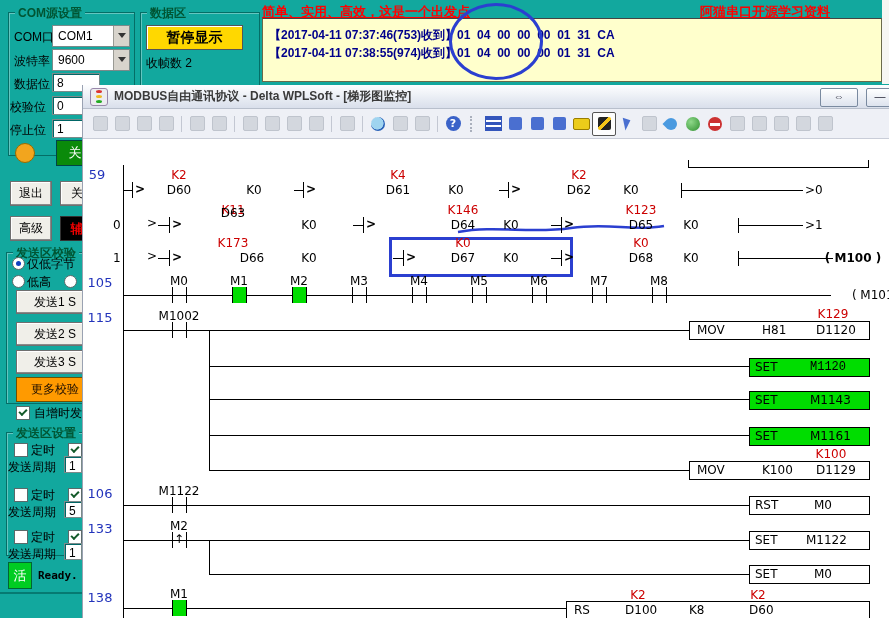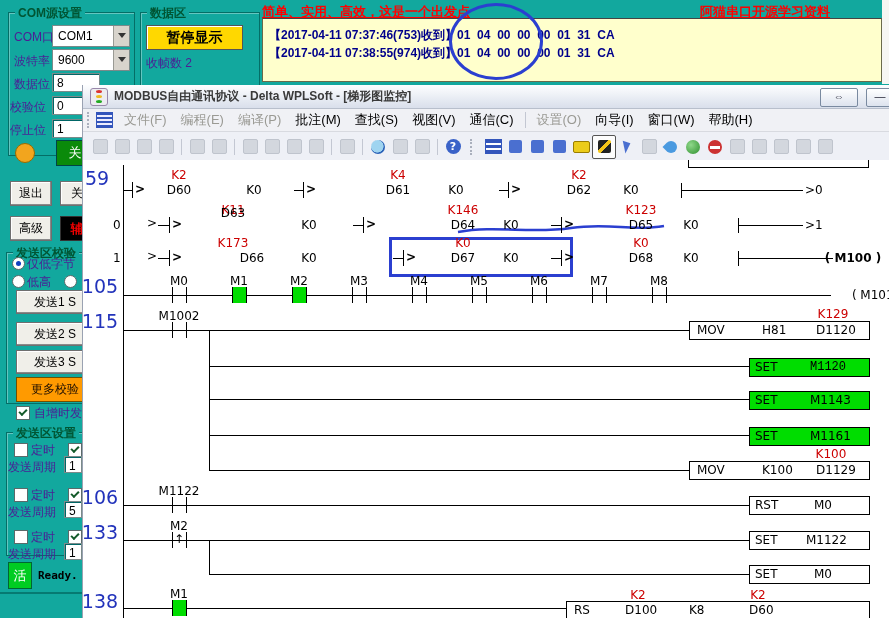--- a/index.html
+++ b/index.html
@@ -1,21 +1,21 @@
 <!DOCTYPE html>
 <html><head>
 <meta charset="utf-8">
 <style>
   html,body{margin:0;padding:0;}
   #screen{position:relative;width:889px;height:618px;background:#12a89e;overflow:hidden;
           font-family:"Liberation Sans","DejaVu Sans",sans-serif;}
   
   .gb{position:absolute;border:1px solid #046e66;box-shadow:1px 1px 0 rgba(255,255,255,.35) inset;}
   .gb .cap{position:absolute;top:-8px;left:6px;background:#12a89e;padding:0 3px;font-size:12px;font-weight:bold;color:#083;color:#053;white-space:nowrap;}
-  .tlabel{position:absolute;font-size:12px;color:#4c1d95;white-space:nowrap;}
+  .tlabel{position:absolute;font-size:12px;color:#000000;white-space:nowrap;}
   .white{position:absolute;background:#fff;border:1px solid #7a8a8a;box-shadow:1px 1px 0 #066 inset;font-size:12px;color:#000;}
   .white span{display:block;padding:2px 0 0 4px;white-space:nowrap;}
   .combo{position:absolute;background:#fff;border:1px solid #7a8a8a;font-size:12px;}
   .combo span{display:block;padding:3px 0 0 5px;}
   .combo .carrow{position:absolute;right:0;top:0;width:15px;height:100%;background:#d8d4cc;border-left:1px solid #9a9a94;}
   .combo .carrow::after{content:"";position:absolute;left:4px;top:7px;border-left:4px solid transparent;border-right:4px solid transparent;border-top:5px solid #333;}
   .btn{position:absolute;background:#f0efe9;border:1px solid #6f6f6f;box-shadow:-1px -1px 0 #8a8a8a inset,1px 1px 0 #fff inset;
        font-size:12px;color:#000;text-align:center;display:flex;align-items:center;justify-content:center;white-space:nowrap;}
   .chk{position:absolute;width:12px;height:12px;background:#fff;border:1px solid #5a6a6a;}
   .chk.on::after{content:"";position:absolute;left:2px;top:2px;width:6px;height:3px;border-left:2px solid #135a2a;border-bottom:2px solid #135a2a;transform:rotate(-45deg);}
@@ -56,21 +56,21 @@
   .i-help i{width:15px;height:15px;background:#3a62c8;border-radius:50%;color:#fff;font:bold 11px/15px "DejaVu Sans",sans-serif;text-align:center;}
   .i-zoom i{width:14px;height:14px;background:radial-gradient(circle at 45% 45%,#9fd4f0 55%,#2a62b8 60%);border-radius:50%;}
   .i-sep{width:9px;}.i-sep i{width:1px;height:16px;background:#c3c7d2;}
   .i-gap{width:18px;}.i-gap i{width:4px;height:16px;border-left:2px dotted #aab0bd;}
   
   #ladder{position:absolute;left:0;top:75px;width:807px;height:458px;background:#fff;overflow:hidden;font-family:"DejaVu Sans",sans-serif;}
   .lx,.ly{position:absolute;background:#000;}
   .lx{height:1px;} .ly{width:1px;}
   .lt{position:absolute;font-size:12px;color:#000;white-space:pre;}
   .lt.cen{transform:translateX(-50%);}
-  .lt.r{color:#c00;} .lt.b{color:#2233bb;font-size:19px;}
+  .lt.r{color:#c00;} .lt.b{color:#2233bb;font-size:13px;}
   .lt.sym{font-weight:bold;}
   .lbx{position:absolute;height:17px;background:#fff;border:1px solid #000;}
   .lbx.g{background:#00dd00;}
   .lbx span{position:absolute;top:1px;font-size:12px;white-space:nowrap;}
   .lfill{position:absolute;background:#00dd00;}
   .ann-rect{position:absolute;left:306px;top:77px;width:178px;height:34px;border:3px solid #2b3fd0;}
   .ann-wave{position:absolute;left:373px;top:62px;}
   
   .alive{position:absolute;left:8px;top:562px;width:22px;height:25px;background:#00cc22;border:1px solid #063;color:#fff;
          font-size:13px;display:flex;align-items:center;justify-content:center;}
@@ -188,37 +188,20 @@
     <div id="titlebar">
       <span class="appicon">
         <b style="background:#d33"></b>
         <b style="background:#eb2"></b>
         <b style="background:#2a2"></b>
       </span>
       <span id="title-text">MODBUS自由通讯协议 - Delta WPLSoft - [梯形图监控]</span>
       <div class="tbtn" style="right:32px;width:36px">⇔</div>
       <div class="tbtn" style="right:-4px;width:26px">—</div>
     </div>
-    <div id="menubar">
-      <i class="grip"></i>
-      <i class="mbicon"></i>
-
-    <span class="mi dis">文件(F)</span>
-        <span class="mi dis">编程(E)</span>
-        <span class="mi dis">编译(P)</span>
-        <span class="mi">批注(M)</span>
-        <span class="mi">查找(S)</span>
-        <span class="mi">视图(V)</span>
-        <span class="mi">通信(C)</span>
-        <i class="msep"></i>
-        <span class="mi dis">设置(O)</span>
-        <span class="mi">向导(I)</span>
-        <span class="mi">窗口(W)</span>
-        <span class="mi">帮助(H)</span>
-      </div>
     <div id="toolbar">
 
     <div class="tb i-gray">
           <i></i>
         </div>
         <div class="tb i-gray">
           <i></i>
         </div>
         <div class="tb i-gray">
           <i></i>

